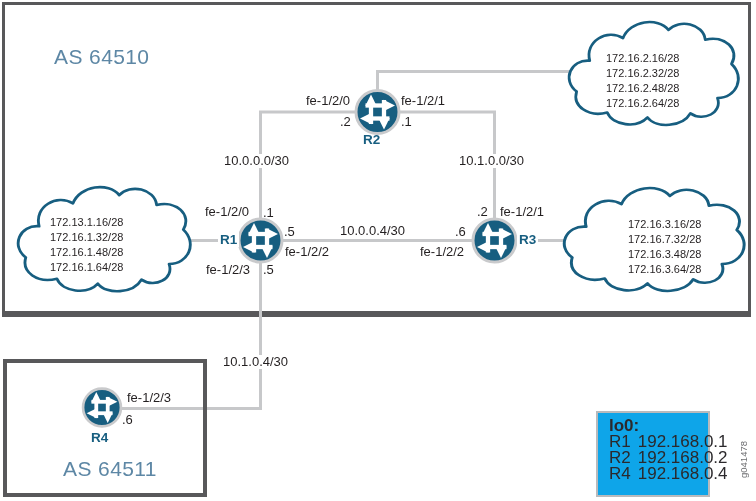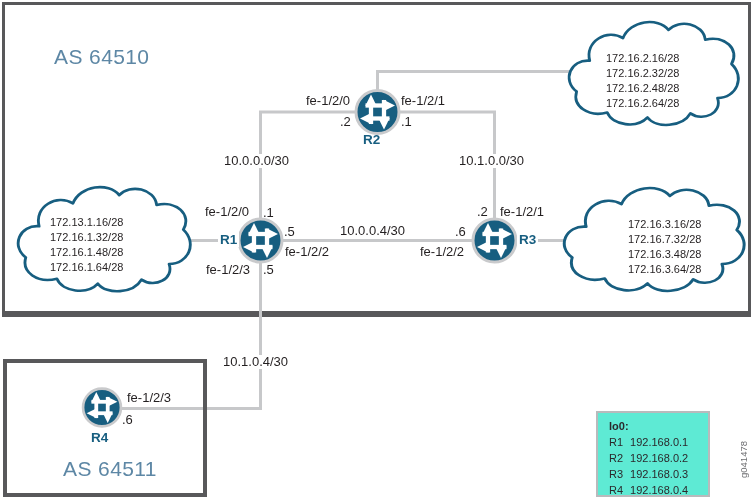--- a/index.html
+++ b/index.html
@@ -12,22 +12,22 @@
   #as64510-box{left:2px;top:2px;width:749px;height:315px;border:3px solid #58585a;border-bottom-width:6px;z-index:1;}
   #as64511-box{left:3px;top:359px;width:204px;height:138px;border:4px solid #58585a;z-index:3;}
   #net-svg{position:absolute;left:0;top:0;z-index:2;}
   .lbl{position:absolute;font-size:13px;line-height:14px;white-space:nowrap;z-index:4;color:#231f20;}
   .bg{background:#fff;padding:0 2px;}
   .as-label{position:absolute;font-size:21px;letter-spacing:.4px;color:#5d87a5;z-index:4;white-space:nowrap;}
   .rname{position:absolute;font-size:13.5px;font-weight:bold;color:#175e80;z-index:5;white-space:nowrap;}
   .cloudtext{position:absolute;z-index:4;font-size:11px;line-height:15px;white-space:nowrap;}
   #legend{
     position:absolute;left:596px;top:411px;width:114px;height:86px;box-sizing:border-box;
-    border:2px solid #b9babc;background:#5eead4;z-index:4;
-    padding:5px 0 0 11px;font-size:11px;line-height:16px;color:#2b292c;
+    border:2px solid #b9babc;background:#0ea5e9;z-index:4;
+    padding:5px 0 0 11px;font-size:17px;line-height:16px;color:#2b292c;
   }
   #legend .title{font-weight:bold;}
   #legend .row span.addr{margin-left:7px;}
   #figure-id{
     position:absolute;left:721px;top:454px;width:44px;text-align:center;
     transform:rotate(-90deg);font-size:9.5px;color:#6d6e71;z-index:4;white-space:nowrap;
   }
 </style>
 </head>
 <body>
@@ -123,19 +123,18 @@
     <div>172.16.3.16/28</div>
     <div>172.16.7.32/28</div>
     <div>172.16.3.48/28</div>
     <div>172.16.3.64/28</div>
   </div>
 
   <div id="legend">
     <div class="title">lo0:</div>
     <div class="row"><span>R1</span><span class="addr">192.168.0.1</span></div>
     <div class="row"><span>R2</span><span class="addr">192.168.0.2</span></div>
-    <div class="row"><span>R3</span><span class="addr">192.168.0.3</span></div>
     <div class="row"><span>R4</span><span class="addr">192.168.0.4</span></div>
   </div>
 
   <div id="figure-id">g041478</div>
 
 </div>
 
 </body></html>

